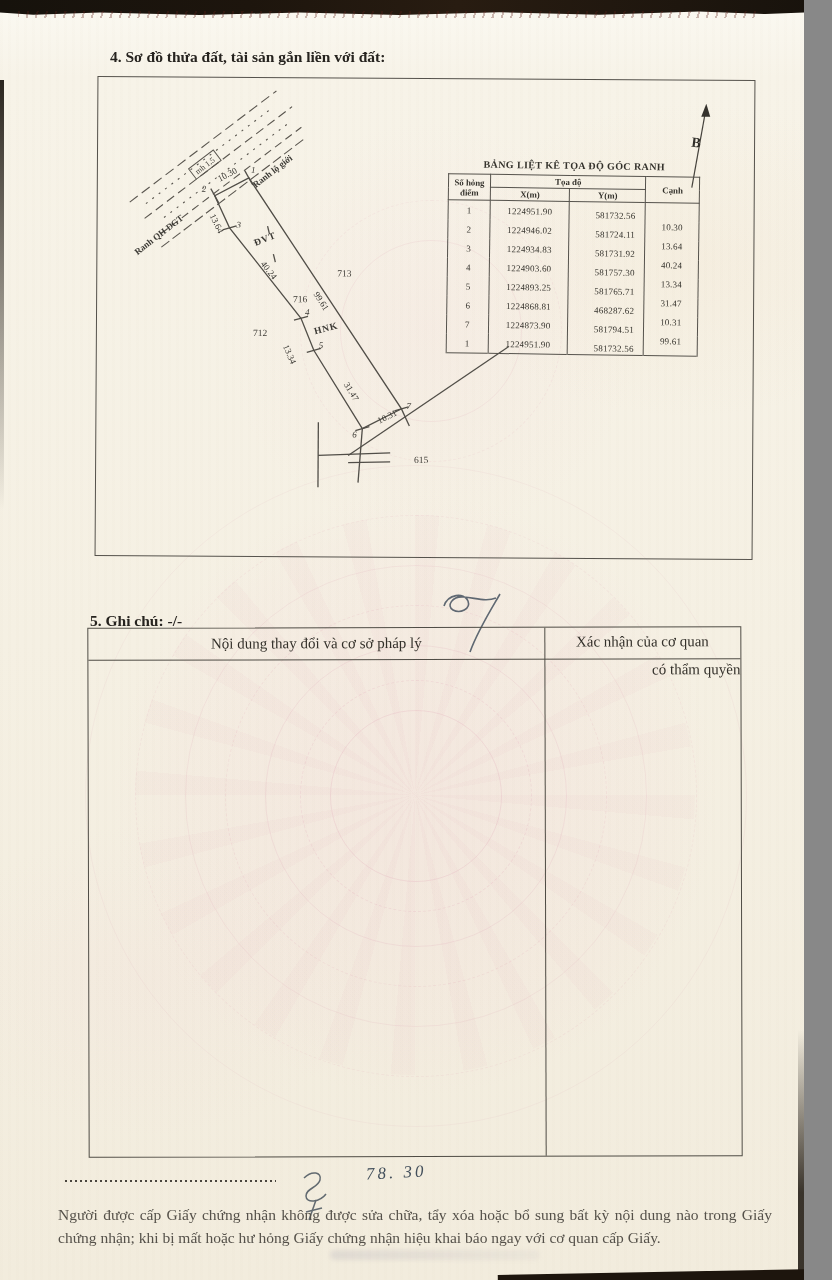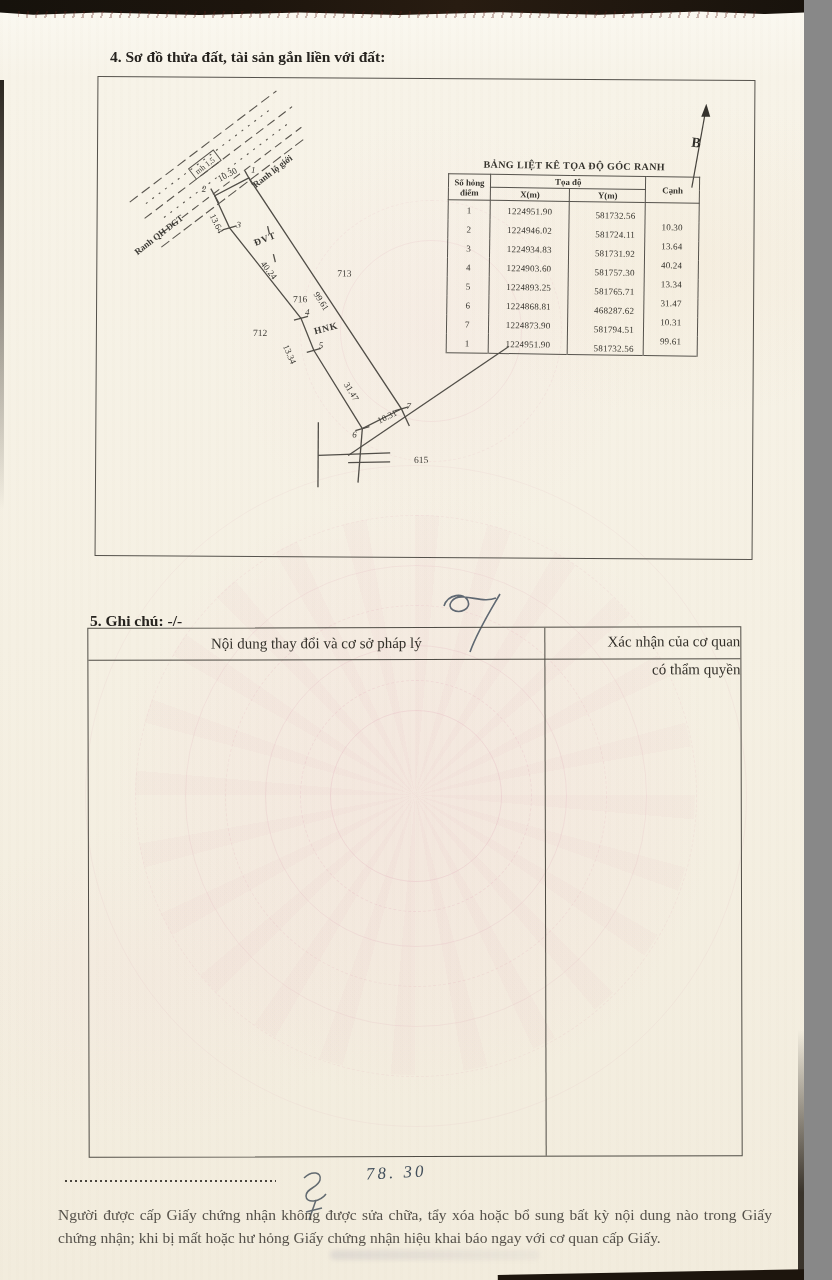--- a/index.html
+++ b/index.html
@@ -42,21 +42,21 @@
   table.coord td{border-left:1px solid #55524c;border-right:1px solid #55524c;border-top:none;border-bottom:none;
     font-size:9px;height:19px;text-align:center;padding:0;letter-spacing:.2px;}
   .vy{display:inline-block;transform:translateY(3px);padding-left:16px;}
   .ve{display:inline-block;transform:translateY(-5px);}
   
   .changes-table{position:absolute;left:88px;top:627px;width:652px;height:528px;
     border:1.6px solid #4f4c45;transform:rotate(-.15deg);}
   .ct-divider{position:absolute;left:456px;top:0;bottom:0;width:1.4px;background:#4f4c45;}
   .ct-rule{position:absolute;left:0;right:0;top:31px;height:1.4px;background:#4f4c45;}
   .ct-h1{position:absolute;left:0;width:456px;top:7px;text-align:center;font-size:15px;color:#33302a;}
-  .ct-h2a{position:absolute;left:456px;right:0;top:6px;text-align:right;font-size:15px;color:#33302a;}
+  .ct-h2a{position:absolute;left:456px;right:0;top:6px;text-align:center;font-size:15px;color:#33302a;}
   .ct-h2b{position:absolute;left:456px;right:0;top:34px;text-align:right;font-size:15px;color:#33302a;}
   
   .serial{position:absolute;left:60px;top:1166px;font-size:18.5px;color:#3a372f;white-space:nowrap;}
   .dots{display:inline-block;width:212px;height:16px;margin-left:4px;vertical-align:-2px;
     background-image:radial-gradient(circle at 2px 13px, #4a463e 1px, transparent 1.5px);
     background-size:5px 16px;background-repeat:repeat-x;}
   .hand-serial{position:absolute;left:366px;top:1163px;font-size:17px;font-style:italic;
     letter-spacing:3px;color:#44505c;transform:rotate(-3deg);white-space:nowrap;}
   .footer-note{position:absolute;left:58px;top:1203px;width:714px;font-size:15.5px;
     line-height:1.5;text-align:justify;color:#55514a;}

